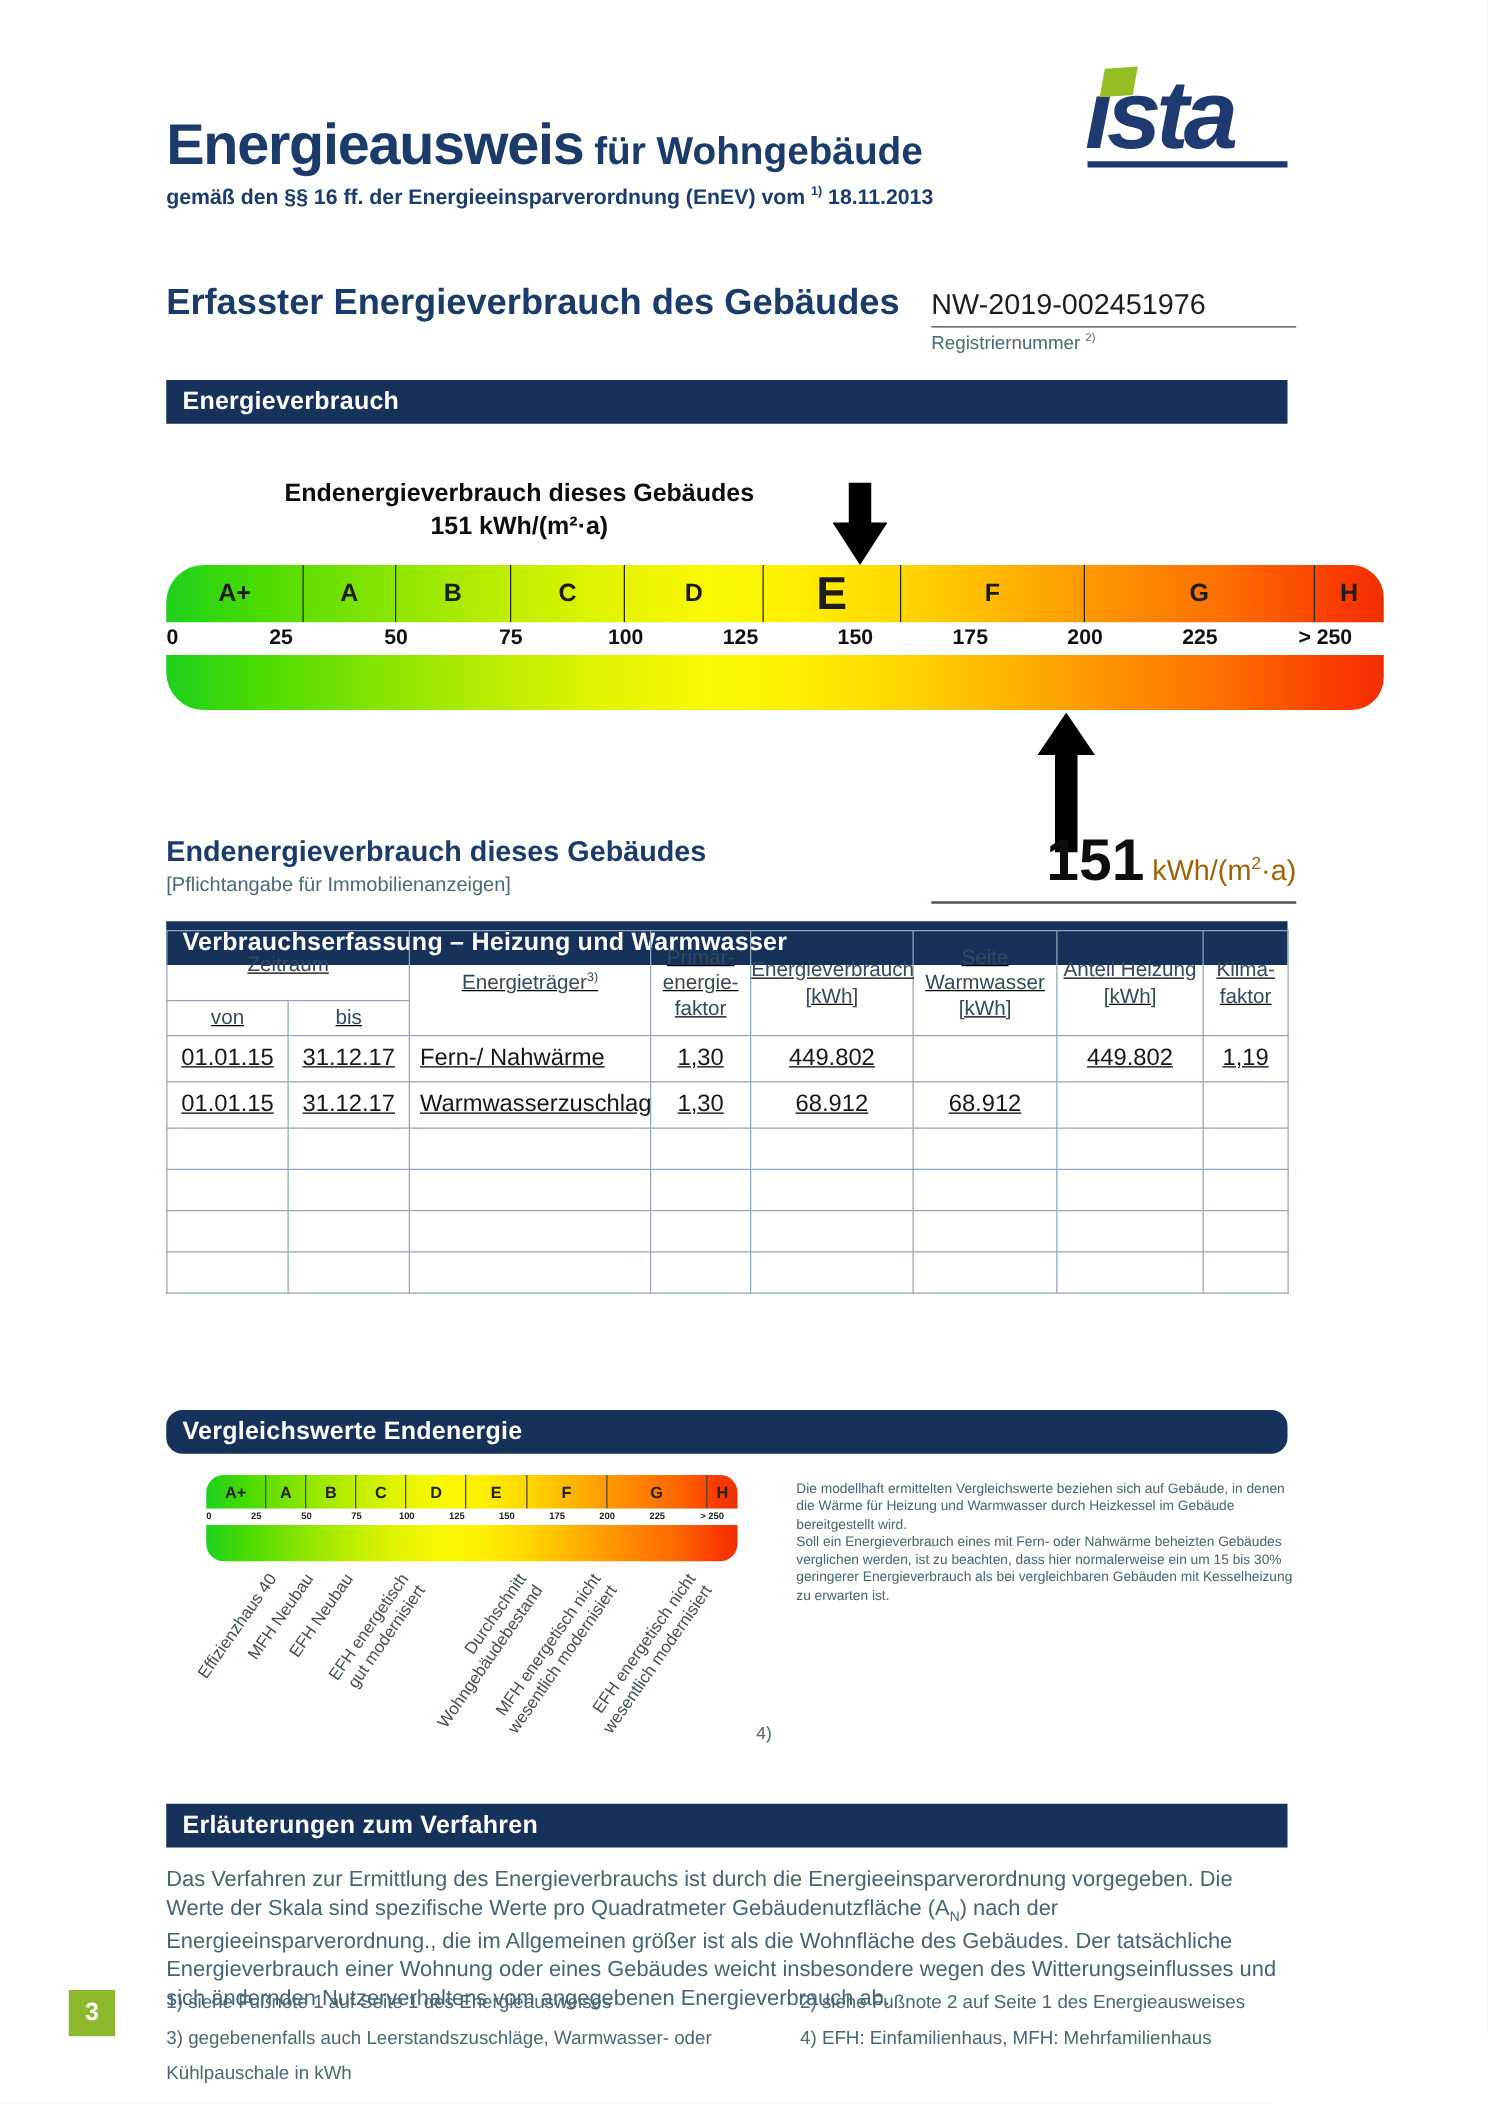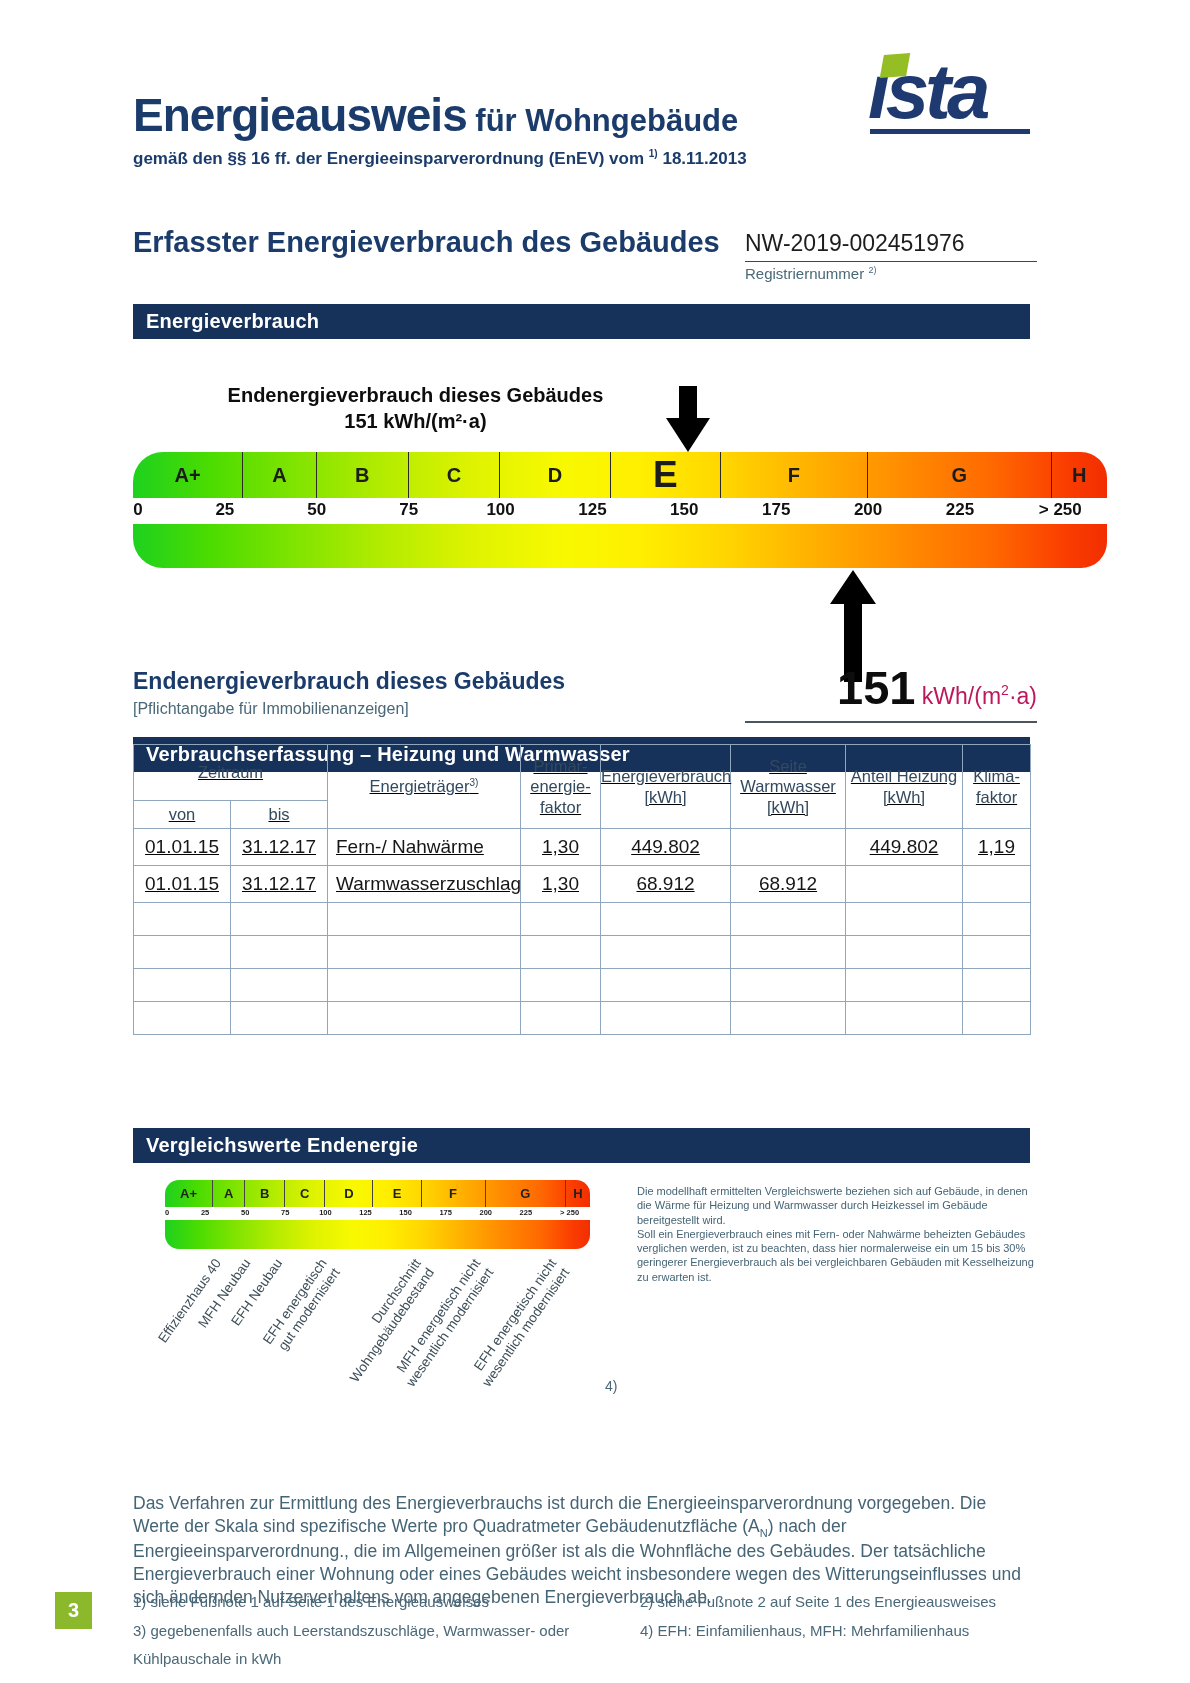--- a/index.html
+++ b/index.html
@@ -20,21 +20,21 @@
 
   .section-heading { position:absolute; left:133px; top:226px; font-size:29px; font-weight:bold; color:#1B3C6B; }
   .reg-block { position:absolute; left:745px; top:230px; width:292px; }
   .reg-number { font-size:23px; color:#1d1d1d; padding-bottom:4px; border-bottom:1.5px solid #3a4750; }
   .reg-label { font-size:15px; color:#4A6878; margin-top:3px; }
   .reg-label sup { font-size:9px; }
 
   
   .navy-bar { position:absolute; left:133px; width:897px; height:35px; background:#16325A; color:#fff;
               font-size:20px; font-weight:bold; line-height:35px; padding-left:13px; letter-spacing:0.2px; }
-  .bar1 { top:304px; } .bar2 { top:737px; } .bar3 { top:1128px; } .bar4 { top:1443px; }
+  .bar1 { top:304px; } .bar2 { top:737px; } .bar3 { top:1128px;border-radius:13px; } .bar4 { top:1443px; }
 
   
   .scale { position:absolute; left:133px; top:452px; width:974px; }
   .band-letters { display:flex; height:46px; overflow:hidden;
       border-top-left-radius:30px; border-top-right-radius:26px;
       background:linear-gradient(90deg,#1ED11E 0%,#4CDC00 8%,#83E400 17%,#B5EC00 26%,#DFF300 35%,#F8F900 44%,#FFEF00 52%,#FFD500 61%,#FFB000 70%,#FF8C00 79%,#FF6A00 88%,#FA3C00 96%,#F22E00 100%); }
   .band-letters .cell { display:flex; align-items:center; justify-content:center; font-size:20px; font-weight:bold; color:#1c1c1c; border-right:1px solid #2a2a2a; }
   .band-letters .cell:last-child { border-right:none; }
   .c0{width:11.32%} .c1{width:7.55%} .c2{width:9.43%} .c3{width:9.43%} .c4{width:11.32%}
   .c5{width:11.32%} .c6{width:15.09%} .c7{width:18.87%} .c8{width:5.67%}
@@ -50,21 +50,21 @@
   .final-label { position:absolute; left:8%; top:-70px; width:42%; text-align:center; font-size:20px; font-weight:bold; color:#0d0d0d; line-height:1.3; }
   .primary-label { position:absolute; left:26%; top:128px; width:46%; text-align:center; font-size:20px; font-weight:bold; color:#0d0d0d; line-height:1.3; }
   .arrow-down { position:absolute; left:calc(56.98% - 22px); top:-66px; }
   .arrow-up { position:absolute; left:calc(73.96% - 23px); top:118px; }
 
   
   .summary-title { position:absolute; left:133px; top:668px; font-size:23px; font-weight:bold; color:#1B3C6B; }
   .summary-sub { position:absolute; left:133px; top:700px; font-size:16px; color:#4A6878; }
   .summary-value { position:absolute; left:745px; top:660px; width:292px; text-align:right; border-bottom:2px solid #49565f; padding-bottom:6px; white-space:nowrap; }
   .summary-value .num { font-size:47px; font-weight:800; color:#0d0d0d; }
-  .summary-value .unit { font-size:23px; color:#be185d; }
+  .summary-value .unit { font-size:23px; color:#a16207; }
   .summary-value .unit sup { font-size:14px; }
 
   
   .ctable { position:absolute; left:133px; top:744px; width:897px; border-collapse:collapse; table-layout:fixed;text-decoration:underline; }
   .ctable th, .ctable td { border:1px solid #8FA6BC; font-weight:normal; }
   .ctable th { font-size:16.5px; color:#33495E; text-align:center; line-height:1.25; }
   .ctable td { font-size:19px; color:#161616; text-align:center; height:37px; }
   .ctable td.lft { text-align:left; padding-left:8px; }
   .ctable tr.hrow1 th { height:56px; }
   .ctable tr.hrow2 th { height:28px; }
@@ -365,20 +365,21 @@
         </div>
       </div>
   </div>
   <div class="cmp-note">4)</div>
 
   <div class="cmp-text">
     <p>Die modellhaft ermittelten Vergleichswerte beziehen sich auf Gebäude, in denen die Wärme für Heizung und Warmwasser durch Heizkessel im Gebäude bereitgestellt wird.</p>
     <p>Soll ein Energieverbrauch eines mit Fern- oder Nahwärme beheizten Gebäudes verglichen werden, ist zu beachten, dass hier normalerweise ein um 15 bis 30% geringerer Energieverbrauch als bei vergleichbaren Gebäuden mit Kesselheizung zu erwarten ist.</p>
   </div>
 
+  <div class="navy-bar bar4">Erläuterungen zum Verfahren</div>
   <div class="expl-text">
     <span>Das Verfahren zur Ermittlung des Energieverbrauchs ist durch die Energieeinsparverordnung vorgegeben. Die Werte der Skala sind spezifische Werte pro Quadratmeter Gebäudenutzfläche (A</span><sub>N</sub><span>) nach der Energieeinsparverordnung., die im Allgemeinen größer ist als die Wohnfläche des Gebäudes. Der tatsächliche Energieverbrauch einer Wohnung oder eines Gebäudes weicht insbesondere wegen des Witterungseinflusses und sich ändernden Nutzerverhaltens vom angegebenen Energieverbrauch ab.</span>
   </div>
 
   <div class="fn fn-left">
     <div>1) siehe Fußnote 1 auf Seite 1 des Energieausweises</div>
     <div>3) gegebenenfalls auch Leerstandszuschläge, Warmwasser- oder Kühlpauschale in kWh</div>
   </div>
   <div class="fn fn-right">
     <div>2) siehe Fußnote 2 auf Seite 1 des Energieausweises</div>

